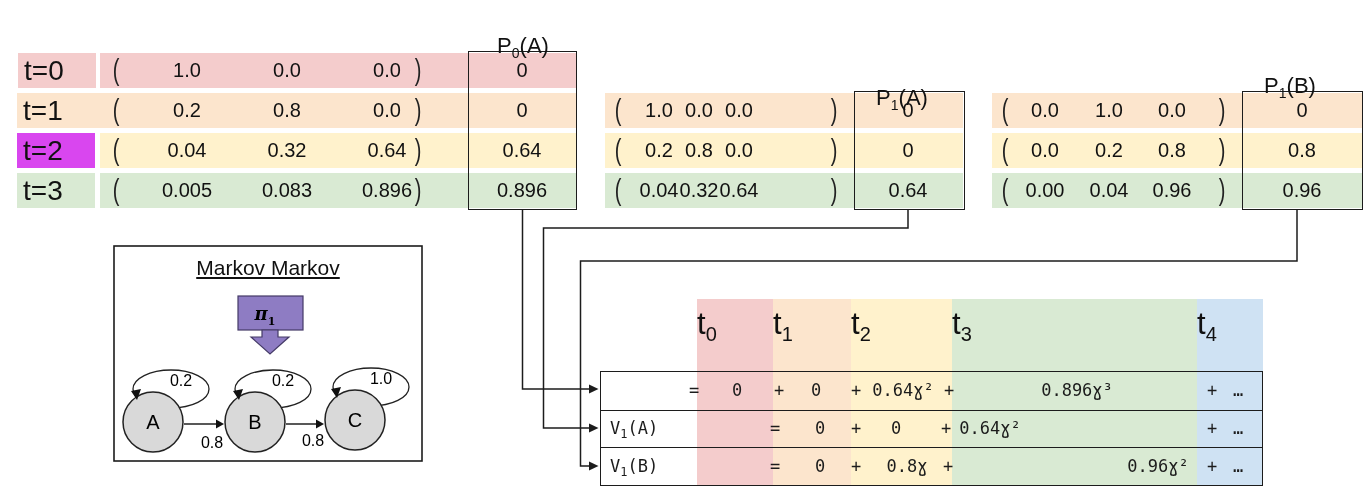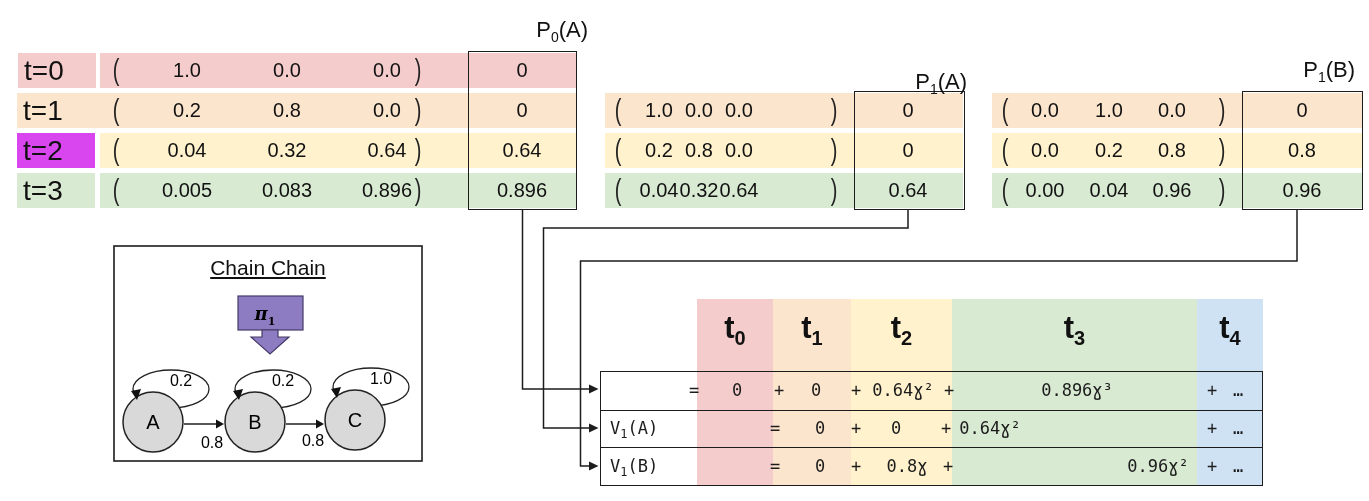--- a/index.html
+++ b/index.html
@@ -8,26 +8,26 @@
 
   
   .cell { position:absolute; height:35px; line-height:35px; }
   .labelcell { padding-left:6px; font-size:28px; color:#111; }
   .matrixcell span { position:absolute; top:0; line-height:35px; font-size:20px; text-align:center; }
   .brk { transform:scaleY(1.45); font-size:20px; color:#222; }
   .result { font-size:20px; }
 
   .boxline { position:absolute; border:1.7px solid #1c1c1c; background:transparent; pointer-events:none; }
 
-  .plabel { position:absolute; width:130px; height:30px; line-height:36px; text-align:right; font-size:22px; }
+  .plabel { position:absolute; width:130px; height:30px; line-height:43px; text-align:center; font-size:22px;margin-top:12px; }
   .plabel sub { font-size:14px; }
 
   
   .band { position:absolute; top:299px; height:187px; }
-  .thead { position:absolute; top:306px; height:42px; line-height:44px; text-align:center; font-size:31px;font-weight:bold; }
+  .thead { position:absolute; top:306px; height:42px; line-height:36px; text-align:left; font-size:31px; }
   .thead sub { font-size:20px; }
   .vrow { position:absolute; left:600px; width:663px; font-family:"DejaVu Sans Mono", monospace; font-size:17px; color:#1c1c1c; }
   .vrow .term { position:absolute; top:0; width:80px; text-align:center; }
   .vrow .tail { width:40px; }
   .vlabel { position:absolute; left:10px; top:0; width:110px; text-align:left; }
   .vlabel sub { font-size:12px; }
   .sepline { position:absolute; left:601px; width:661px; height:0; border-top:1.6px solid #1c1c1c; }
 
   
   .mtitle { position:absolute; left:113px; top:256px; width:310px; text-align:center; font-size:21px; text-decoration:underline; color:#111; }
@@ -170,21 +170,21 @@
 
     <text x="40" y="184" font-size="20" text-anchor="middle">A</text>
     <text x="142" y="184" font-size="20" text-anchor="middle">B</text>
     <text x="242" y="182" font-size="20" text-anchor="middle">C</text>
     <text x="68" y="141" font-size="16" text-anchor="middle">0.2</text>
     <text x="170" y="141" font-size="16" text-anchor="middle">0.2</text>
     <text x="268" y="139" font-size="16" text-anchor="middle">1.0</text>
     <text x="99" y="203" font-size="16" text-anchor="middle">0.8</text>
     <text x="200" y="201" font-size="16" text-anchor="middle">0.8</text>
   </svg>
-  <div class="mtitle">Chain Chain</div>
+  <div class="mtitle">Markov Markov</div>
 
   <svg width="1369" height="501" style="left:0;top:0" class="nopointer">
     <path d="M522.5 210 V389 H589" fill="none" stroke="#1c1c1c" stroke-width="1.5"></path>
     <polygon points="589,384.5 598.5,389 589,393.5" fill="#1c1c1c"></polygon>
     <path d="M908 210 V228 H543.5 V428 H589" fill="none" stroke="#1c1c1c" stroke-width="1.5"></path>
     <polygon points="589,423.5 598.5,428 589,432.5" fill="#1c1c1c"></polygon>
     <path d="M1297 210 V261 H580.5 V466 H589" fill="none" stroke="#1c1c1c" stroke-width="1.5"></path>
     <polygon points="589,461.5 598.5,466 589,470.5" fill="#1c1c1c"></polygon>
   </svg>
 

